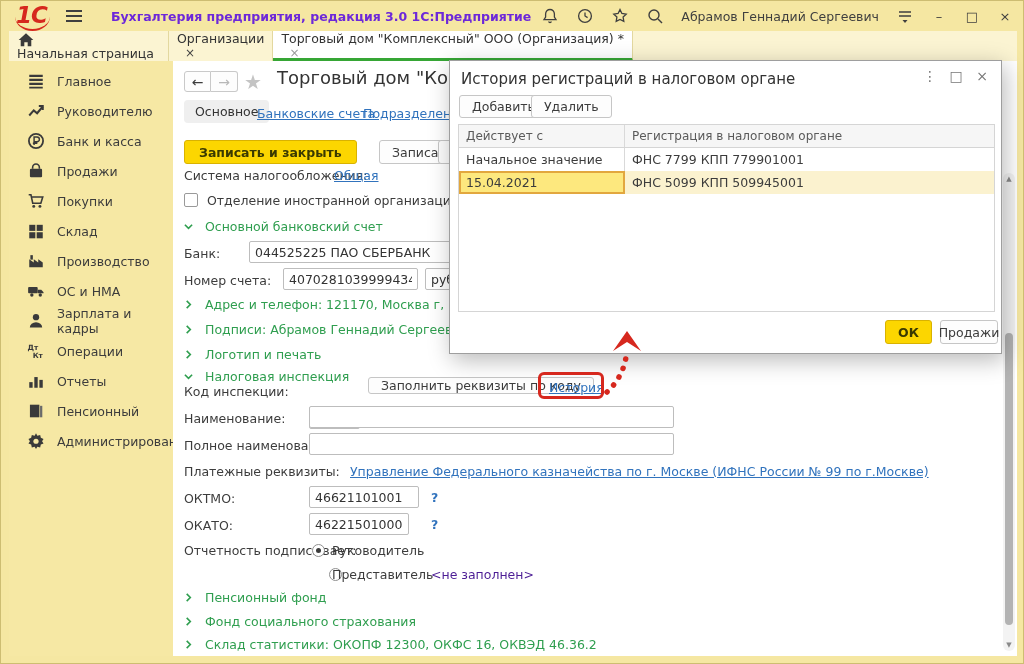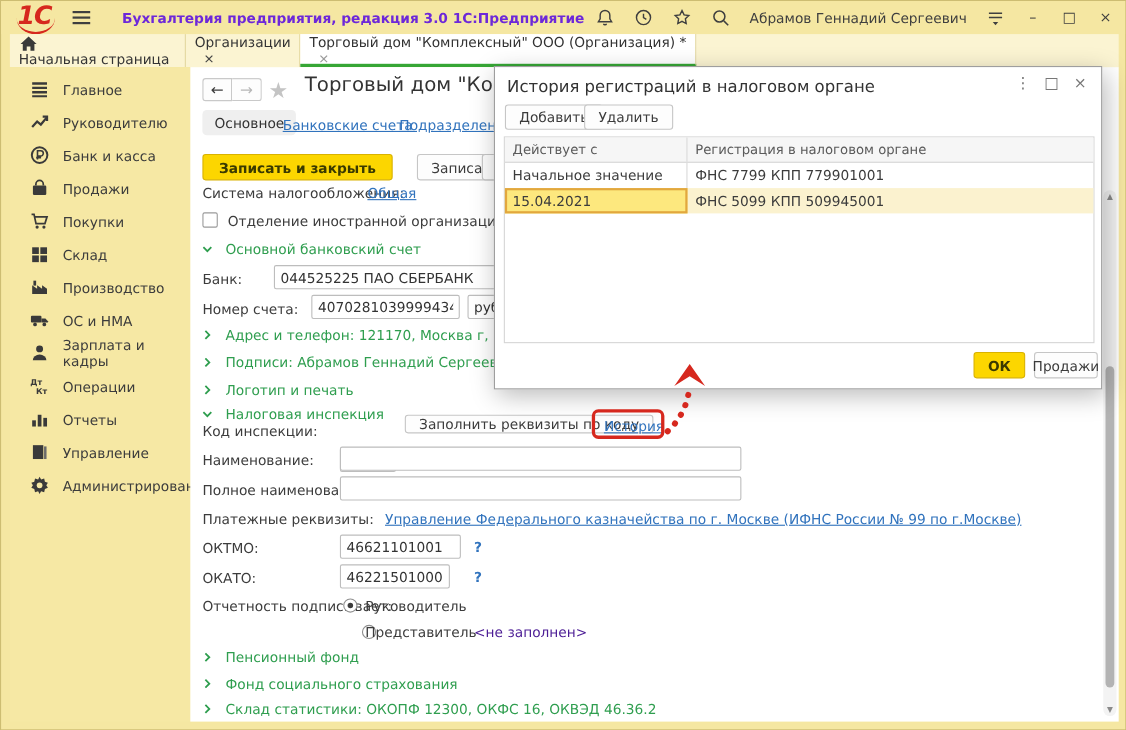--- a/index.html
+++ b/index.html
@@ -230,21 +230,21 @@
             <rect x="6.5" y="4.5" width="3" height="9.5" fill="#3a3a3a"></rect>
             <rect x="11" y="7" width="3" height="7" fill="#3a3a3a"></rect>
           </svg></span>
       <span class="slabel">Отчеты</span>
       </div>
     <div class="side-item" style="top:336px;">
       <span class="sicon"><svg viewBox="0 0 16 16">
             <rect x="2.6" y="2.4" width="8.4" height="11.2" fill="#3a3a3a"></rect>
             <rect x="11.6" y="3.4" width="2" height="10.2" fill="#6a6a6a"></rect>
           </svg></span>
-      <span class="slabel">Управление</span>
+      <span class="slabel">Пенсионный</span>
       </div>
     <div class="side-item" style="top:366px;">
       <span class="sicon"><svg viewBox="0 0 16 16">
             <path d="M8 1.2l1.2 2.2 2.5-.7.6 2.5 2.4 1-1.3 2 1.3 2-2.4 1-.6 2.5-2.5-.7L8 15.2l-1.2-2.2-2.5.7-.6-2.5-2.4-1 1.3-2-1.3-2 2.4-1 .6-2.5 2.5.7z" fill="#3a3a3a"></path>
             <circle cx="8" cy="8.2" r="2.3" fill="#f6e8a4"></circle>
           </svg></span>
       <span class="slabel">Администрирование</span>
       </div>
   </div>
 

